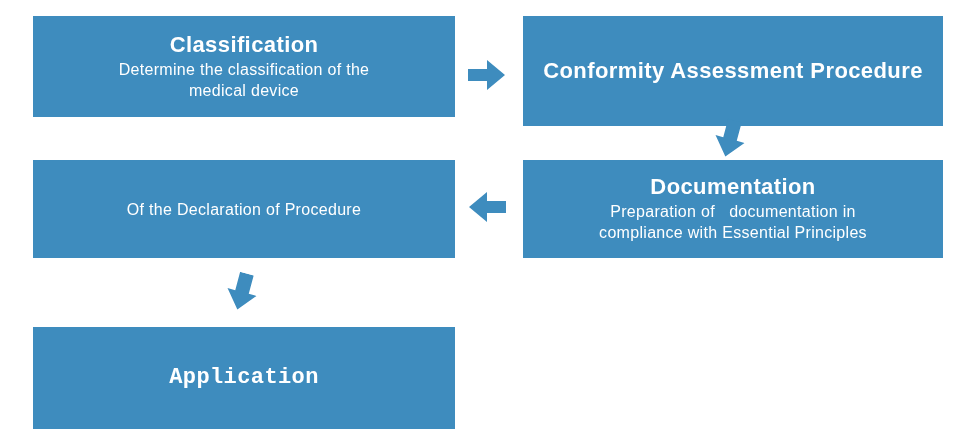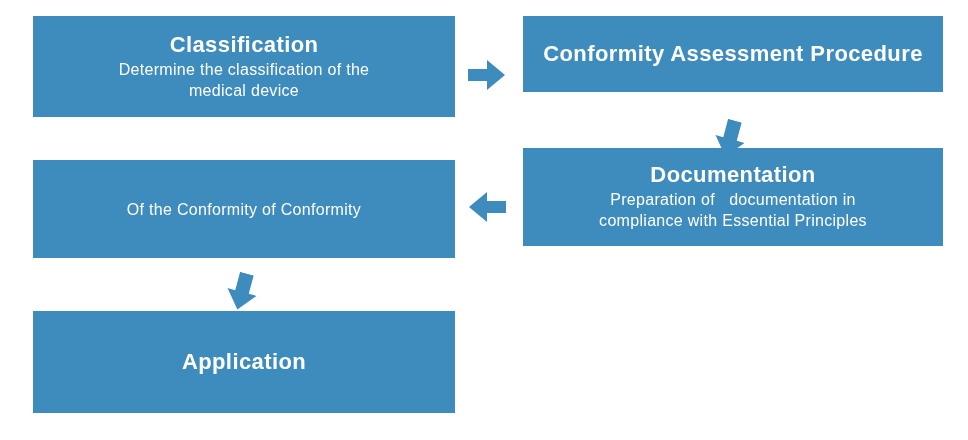--- a/index.html
+++ b/index.html
@@ -36,24 +36,24 @@
   }
   .box-subtitle {
     font-size: 16px;
     letter-spacing: 0.3px;
     line-height: 1.3;
     margin-top: 3px;
     white-space: pre-wrap;
   }
   
   .box-1 { left: 33px;  top: 16px;  width: 422px; height: 101px; }
-  .box-2 { left: 523px; top: 16px;  width: 420px; height: 76px; }
+  .box-2 { left: 523px; top: 16px;  width: 420px; height: 110px; }
   .box-3 { left: 33px;  top: 160px; width: 422px; height: 98px;  }
-  .box-4 { left: 523px; top: 148px; width: 420px; height: 98px;  }
-  .box-5 { left: 33px;  top: 311px; width: 422px; height: 102px; }
+  .box-4 { left: 523px; top: 160px; width: 420px; height: 98px;  }
+  .box-5 { left: 33px;  top: 327px; width: 422px; height: 102px; font-family: Liberation Mono, monospace; }
   
   .arrow {
     position: absolute;
     line-height: 0;
   }
   .arrow svg { display: block; }
   .arrow-right-1 { left: 468px; top: 58px;  }
   .arrow-down-1  { left: 714px; top: 120px; transform: rotate(15deg); }
   .arrow-left-1  { left: 468px; top: 190px; }
   .arrow-down-2  { left: 226px; top: 273px; transform: rotate(15deg); }
@@ -79,21 +79,21 @@
     <div class="box-title">Conformity Assessment Procedure</div>
   </div>
 
   <div class="arrow arrow-down-1">
     <svg width="32" height="38" viewBox="0 0 32 38" xmlns="http://www.w3.org/2000/svg">
       <polygon points="9,0 23,0 23,19 31,19 16,37 1,19 9,19" fill="#3E8CBE"></polygon>
     </svg>
   </div>
 
   <div class="step-box box-3">
-    <div class="box-subtitle">Of the Conformity of Conformity</div>
+    <div class="box-subtitle">Of the Declaration of Procedure</div>
   </div>
 
   <div class="arrow arrow-left-1">
     <svg width="38" height="34" viewBox="0 0 38 34" xmlns="http://www.w3.org/2000/svg">
       <polygon points="38,11 19,11 19,2 1,17 19,32 19,23 38,23" fill="#3E8CBE"></polygon>
     </svg>
   </div>
 
   <div class="step-box box-4">
     <div class="box-title">Documentation</div>

